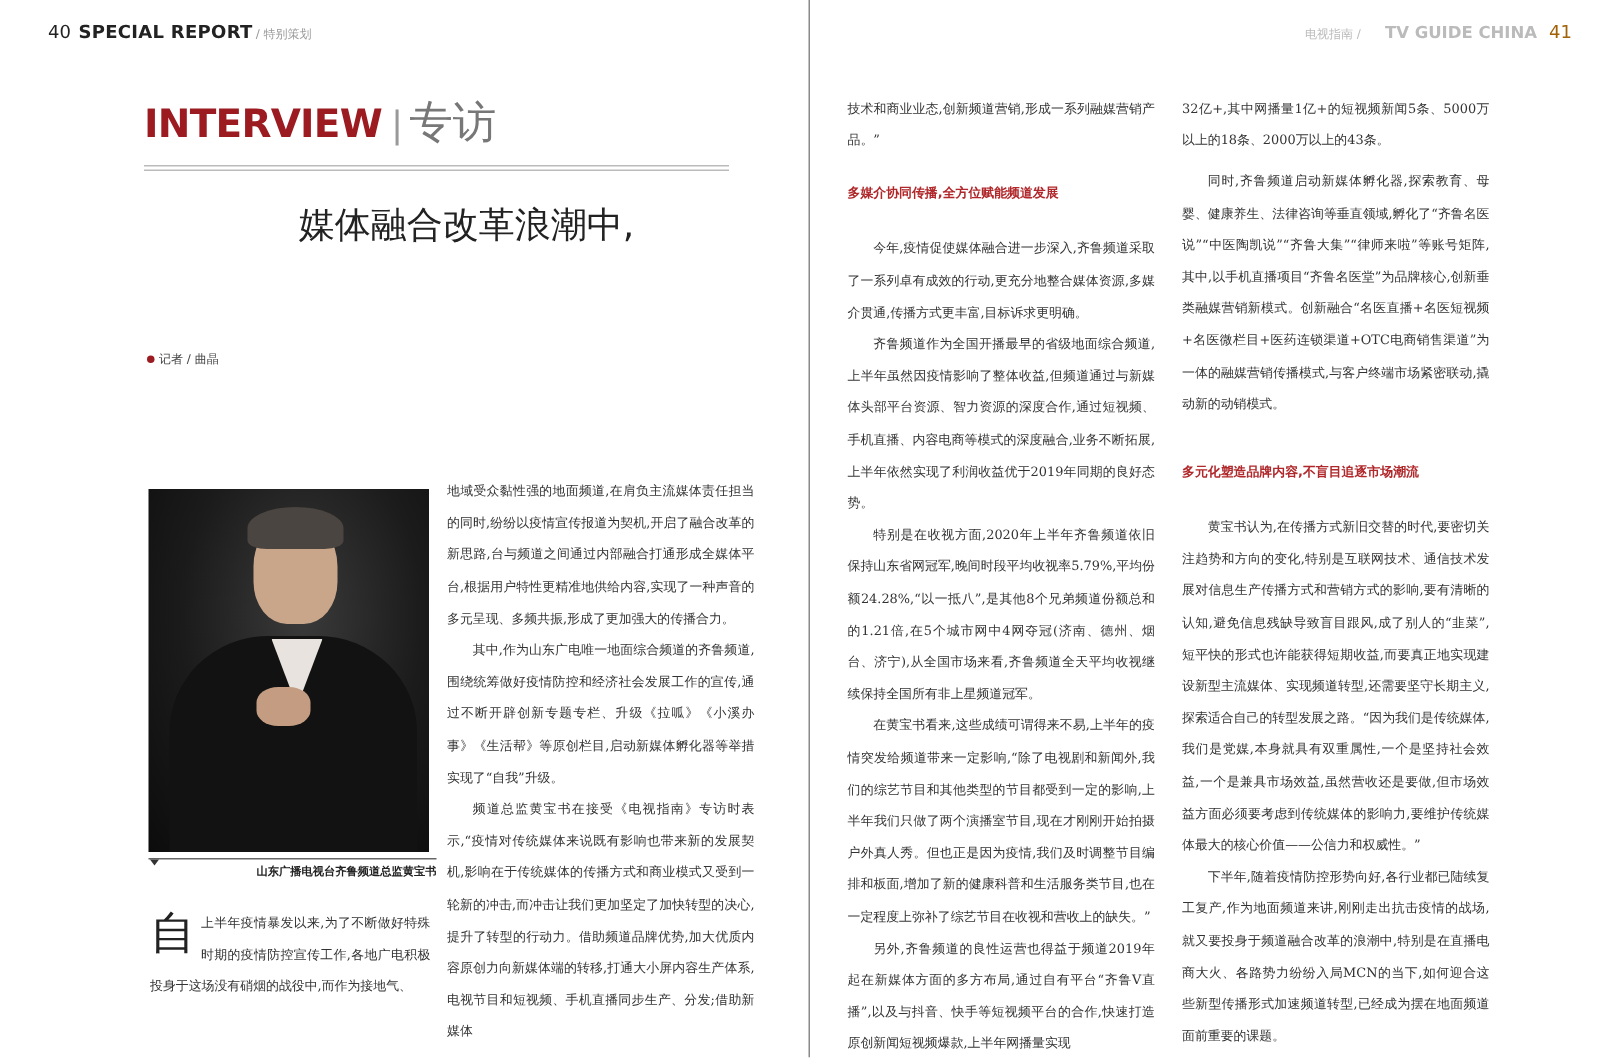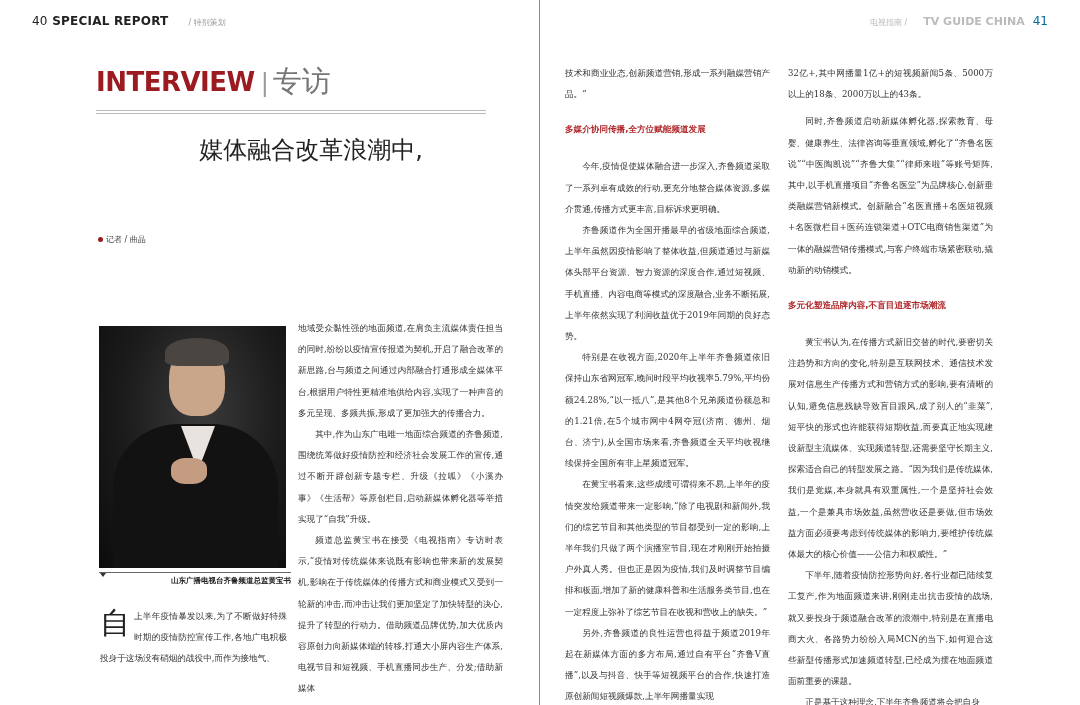--- a/index.html
+++ b/index.html
@@ -4,25 +4,25 @@
 <style>
   html,body{margin:0;padding:0;}
   body{width:1080px;height:705px;background:#fff;position:relative;overflow:hidden;font-family:"DejaVu Serif",serif;color:#2a2a2a;}
   .page{position:absolute;top:0;height:705px;background:#fff;}
   .page-left{left:0;width:540px;}
   .page-right{left:540px;width:540px;}
   .gutter{position:absolute;left:539px;top:0;width:1px;height:705px;background:#8a8a8a;}
   .folio-left{position:absolute;left:32px;top:14px;font-family:"DejaVu Sans",sans-serif;font-size:12px;color:#222;white-space:nowrap;}
   .folio-left .num{font-weight:normal;margin-right:5px;}
   .folio-left .section{font-weight:bold;letter-spacing:0.2px;}
-  .folio-left .sub{color:#999;font-size:8px;margin-left:20px;}
+  .folio-left .sub{color:#999;font-size:8px;margin-left:2px;}
   .folio-right{position:absolute;right:32px;top:14px;font-family:"DejaVu Sans",sans-serif;font-size:12px;white-space:nowrap;}
   .folio-right .cn{color:#bbb;font-size:8px;}
   .folio-right .en{color:#bbb;font-weight:bold;font-size:11px;margin-left:16px;}
-  .folio-right .num{color:#0369a1;margin-left:8px;}
+  .folio-right .num{color:#a16207;margin-left:8px;}
 
   .kicker{position:absolute;left:96px;top:62px;white-space:nowrap;font-family:"DejaVu Sans",sans-serif;}
   .kicker .en{font-size:26px;font-weight:bold;color:#9b1b20;letter-spacing:-0.5px;}
   .kicker .bar{font-size:24px;color:#999;margin:0 4px 0 6px;}
   .kicker .cn{font-size:29px;color:#777;}
   .rule{position:absolute;left:96px;width:390px;height:1px;background:#bbb;}
 
   .headline{position:absolute;left:96px;top:136px;width:430px;font-family:"DejaVu Sans",sans-serif;}
   .headline .l1{font-size:25px;font-weight:bold;color:#111;line-height:30px;white-space:nowrap;letter-spacing:-0.5px;}
   .headline .l2,.headline .l3{font-size:24px;color:#222;line-height:28px;white-space:nowrap;text-align:center;}
@@ -109,17 +109,17 @@
   <p class="ind">今年,疫情促使媒体融合进一步深入,齐鲁频道采取了一系列卓有成效的行动,更充分地整合媒体资源,多媒介贯通,传播方式更丰富,目标诉求更明确。</p>
   <p class="ind">齐鲁频道作为全国开播最早的省级地面综合频道,上半年虽然因疫情影响了整体收益,但频道通过与新媒体头部平台资源、智力资源的深度合作,通过短视频、手机直播、内容电商等模式的深度融合,业务不断拓展,上半年依然实现了利润收益优于2019年同期的良好态势。</p>
   <p class="ind">特别是在收视方面,2020年上半年齐鲁频道依旧保持山东省网冠军,晚间时段平均收视率5.79%,平均份额24.28%,“以一抵八”,是其他8个兄弟频道份额总和的1.21倍,在5个城市网中4网夺冠(济南、德州、烟台、济宁),从全国市场来看,齐鲁频道全天平均收视继续保持全国所有非上星频道冠军。</p>
   <p class="ind">在黄宝书看来,这些成绩可谓得来不易,上半年的疫情突发给频道带来一定影响,“除了电视剧和新闻外,我们的综艺节目和其他类型的节目都受到一定的影响,上半年我们只做了两个演播室节目,现在才刚刚开始拍摄户外真人秀。但也正是因为疫情,我们及时调整节目编排和板面,增加了新的健康科普和生活服务类节目,也在一定程度上弥补了综艺节目在收视和营收上的缺失。”</p>
   <p class="ind">另外,齐鲁频道的良性运营也得益于频道2019年起在新媒体方面的多方布局,通过自有平台“齐鲁V直播”,以及与抖音、快手等短视频平台的合作,快速打造原创新闻短视频爆款,上半年网播量实现</p>
 </div>
 
 <div class="col c-right-2">
   <p>32亿+,其中网播量1亿+的短视频新闻5条、5000万以上的18条、2000万以上的43条。</p>
   <p class="ind" style="margin-top:6px;">同时,齐鲁频道启动新媒体孵化器,探索教育、母婴、健康养生、法律咨询等垂直领域,孵化了“齐鲁名医说”“中医陶凯说”“齐鲁大集”“律师来啦”等账号矩阵,其中,以手机直播项目“齐鲁名医堂”为品牌核心,创新垂类融媒营销新模式。创新融合“名医直播+名医短视频+名医微栏目+医药连锁渠道+OTC电商销售渠道”为一体的融媒营销传播模式,与客户终端市场紧密联动,撬动新的动销模式。</p>
-  <div class="sub-head" style="margin-top:14px;margin-bottom:16px;">多元化塑造品牌内容,不盲目追逐市场潮流</div>
+  <div class="sub-head" style="margin-top:24px;margin-bottom:16px;">多元化塑造品牌内容,不盲目追逐市场潮流</div>
   <p class="ind">黄宝书认为,在传播方式新旧交替的时代,要密切关注趋势和方向的变化,特别是互联网技术、通信技术发展对信息生产传播方式和营销方式的影响,要有清晰的认知,避免信息残缺导致盲目跟风,成了别人的“韭菜”,短平快的形式也许能获得短期收益,而要真正地实现建设新型主流媒体、实现频道转型,还需要坚守长期主义,探索适合自己的转型发展之路。“因为我们是传统媒体,我们是党媒,本身就具有双重属性,一个是坚持社会效益,一个是兼具市场效益,虽然营收还是要做,但市场效益方面必须要考虑到传统媒体的影响力,要维护传统媒体最大的核心价值——公信力和权威性。”</p>
   <p class="ind">下半年,随着疫情防控形势向好,各行业都已陆续复工复产,作为地面频道来讲,刚刚走出抗击疫情的战场,就又要投身于频道融合改革的浪潮中,特别是在直播电商大火、各路势力纷纷入局MCN的当下,如何迎合这些新型传播形式加速频道转型,已经成为摆在地面频道面前重要的课题。</p>
   <p class="ind">正是基于这种理念,下半年齐鲁频道将会把自身</p>
 </div>
 
 </body></html>

